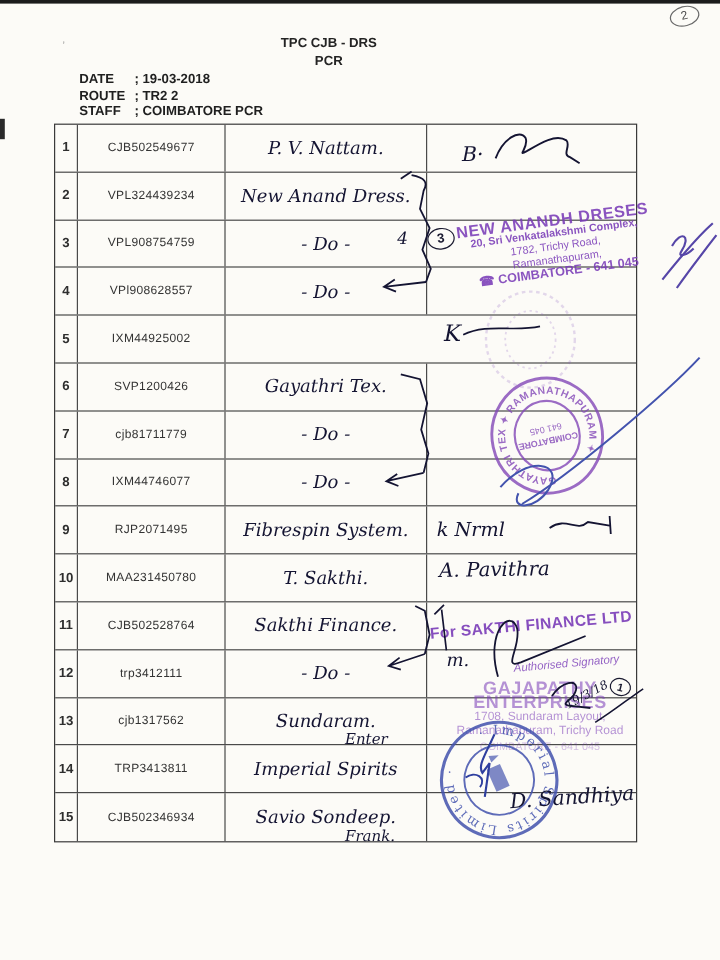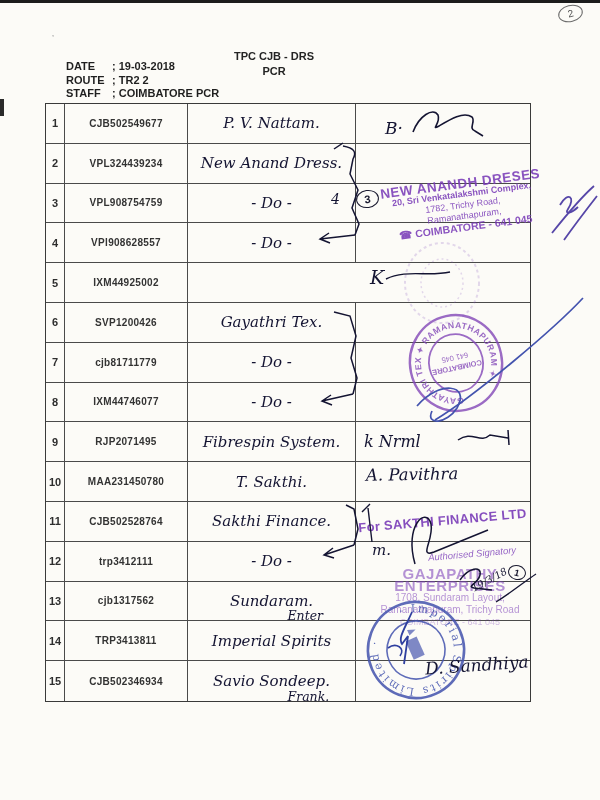--- a/index.html
+++ b/index.html
@@ -6,35 +6,35 @@
   .page{position:relative;width:600px;height:800px;background:#fcfbf7;overflow:hidden;
         font-family:"Liberation Sans",sans-serif;color:#222;}
   .top-edge{position:absolute;top:0;left:0;width:600px;height:2.5px;background:#1c1c1c;}
   .left-mark{position:absolute;top:99px;left:0;width:4px;height:17px;background:#2a2a2a;}
   .speck{position:absolute;left:52px;top:33px;font-size:9px;color:#999;}
 
   .page-badge{position:absolute;right:17px;top:5px;width:23px;height:15px;border:1.4px solid #6a6a6a;
         border-radius:50%;transform:rotate(-14deg);display:flex;align-items:center;justify-content:center;
         font-size:10px;color:#4a4a4a;}
 
-  .title-block{position:absolute;left:184px;top:49px;width:180px;text-align:center;
+  .title-block{position:absolute;left:184px;top:29px;width:180px;text-align:center;
         font-weight:bold;font-size:11px;color:#242424;line-height:15px;}
   .meta-block{position:absolute;left:66px;top:60px;font-weight:bold;font-size:11px;
         color:#1f1f1f;line-height:13.5px;}
   .meta-row .lbl{display:inline-block;width:46px;}
 
   .tbl{position:absolute;left:45px;top:103px;width:486px;border:1.8px solid #3a3a3a;box-sizing:border-box;}
   .t-row{display:grid;grid-template-columns:19px 123px 168px 1fr;height:39.8px;
         border-bottom:1.3px solid #4a4a4a;box-sizing:border-box;}
   .t-row:last-child{border-bottom:none;}
   .t-cell{border-right:1.3px solid #4a4a4a;display:flex;align-items:center;justify-content:center;
         position:relative;overflow:visible;}
   .t-cell:last-child{border-right:none;}
   .c-no{font-size:11px;font-weight:bold;color:#2e2e2e;}
-  .c-id{font-size:10px;font-weight:bold;color:#333;letter-spacing:.3px;}
+  .c-id{font-size:10px;font-weight:normal;color:#333;letter-spacing:.3px;}
   .hw{font-family:"DejaVu Serif",serif;font-style:italic;color:#141432;}
   .c-name{font-size:15px;}
   .name2{position:absolute;left:50%;bottom:-3px;font-size:12.5px;white-space:nowrap;margin-left:16px;}
 
   .ov{position:absolute;pointer-events:none;}
   .st-purple{color:#7a3cb8;}
   .anandh{left:362px;top:178px;width:202px;text-align:center;transform:rotate(-7.5deg);opacity:.88;line-height:11px;}
   .anandh .l1{font-size:13.5px;font-weight:bold;letter-spacing:.5px;}
   .anandh .l2{font-size:9px;font-weight:bold;}
   .anandh .l3,.anandh .l4{font-size:9px;}

